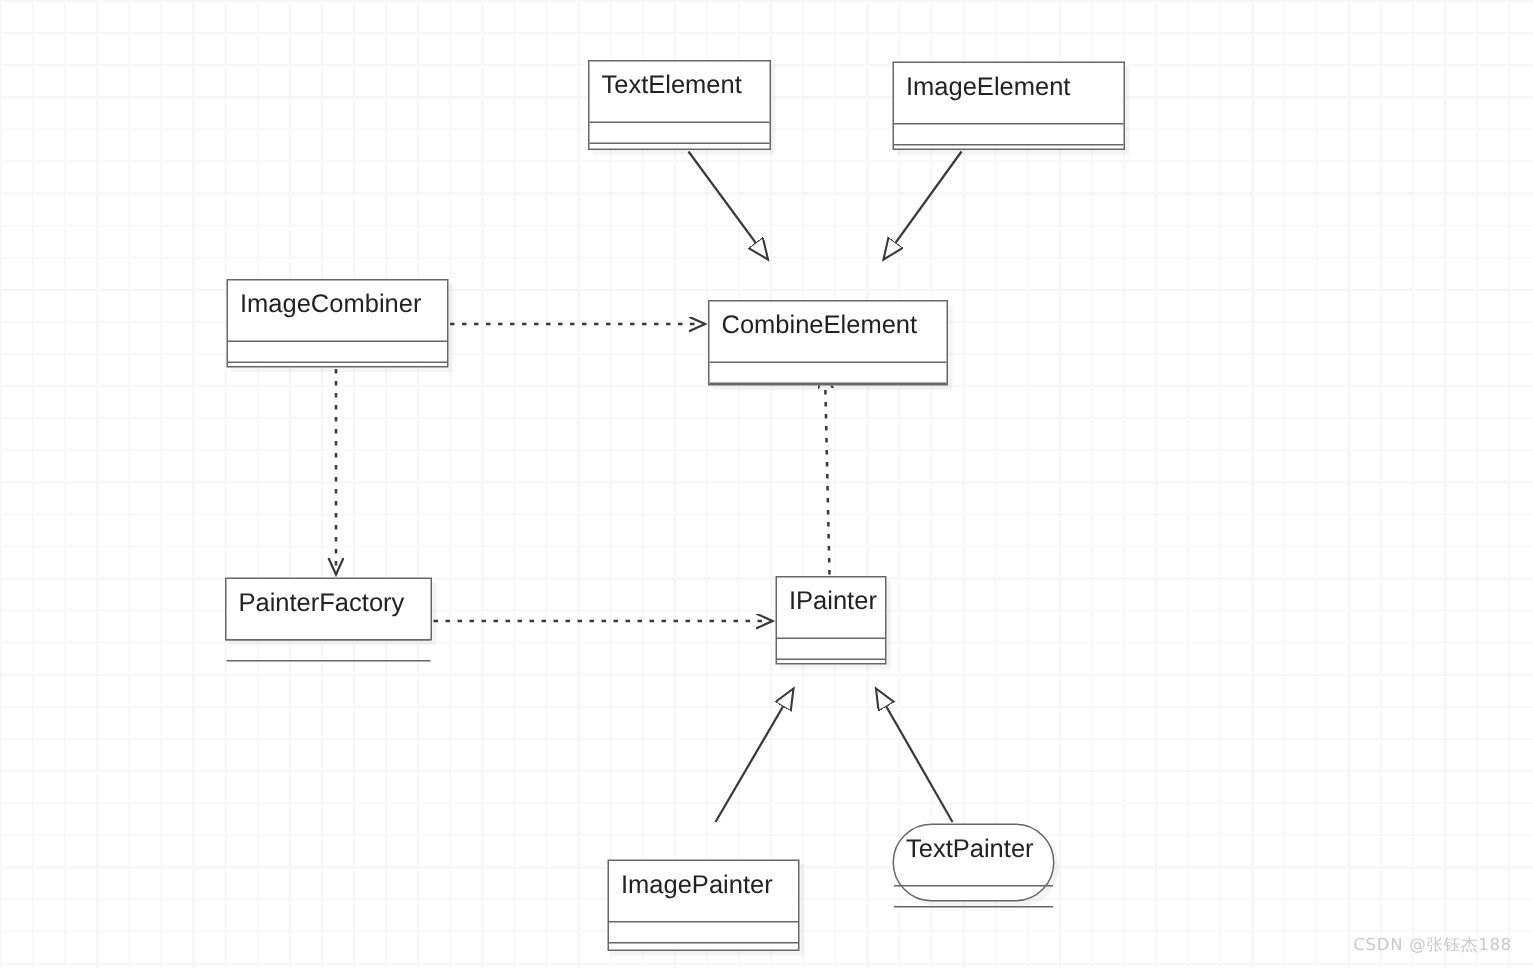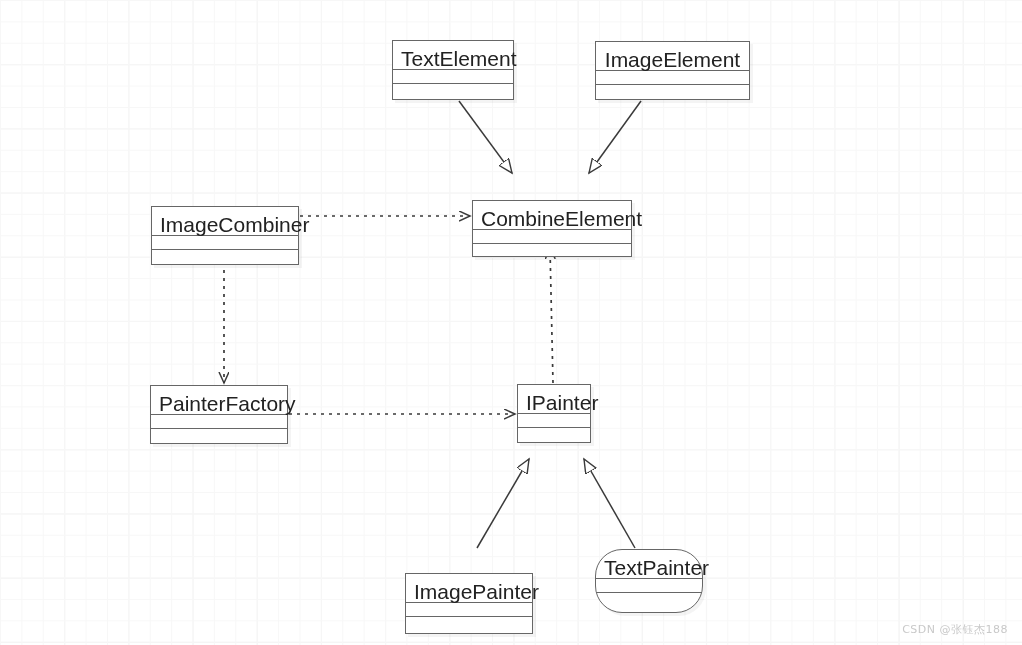--- a/index.html
+++ b/index.html
@@ -37,25 +37,25 @@
   }
   .uml-class {
     position: absolute;
     box-sizing: border-box;
     background: #ffffff;
     border: 1.6px solid #666666;
     box-shadow: 3px 3px 0 0 rgba(0,0,0,0.045);
   }
   .uml-name {
     box-sizing: border-box;
-    text-align: center;
+    text-align: left;
     color: #222222;
-    font-size: 21px;
+    font-size: 17px;
     line-height: 1;
-    padding: 7px 8px 0 8px;
+    padding: 7px 8px 16px 8px;
     white-space: nowrap;
     border-bottom: 1.6px solid #666666;
   }
   .uml-attrs {
     box-sizing: border-box;
     height: 14px;
     border-bottom: 1.6px solid #666666;
   }
   .uml-ops {
     box-sizing: border-box;
@@ -111,51 +111,51 @@
     <div class="uml-attrs"></div>
     <div class="uml-ops"></div>
   </div>
 
   <div class="uml-class" style="left: 595px; top: 41px; width: 155px; height: 59px;">
     <div class="uml-name">ImageElement</div>
     <div class="uml-attrs"></div>
     <div class="uml-ops"></div>
   </div>
 
-  <div class="uml-class" style="left: 151px; top: 186px; width: 148px; height: 59px; margin-top: 20px;">
+  <div class="uml-class" style="left: 151px; top: 186px; width: 148px; height: 59px;">
     <div class="uml-name">ImageCombiner</div>
     <div class="uml-attrs"></div>
     <div class="uml-ops"></div>
   </div>
 
   <div class="uml-class" style="left: 472px; top: 188px; width: 160px; height: 57px; margin-top: 12px;">
     <div class="uml-name">CombineElement</div>
     <div class="uml-attrs"></div>
     <div class="uml-ops"></div>
   </div>
 
-  <div class="uml-class" style="left: 150px; top: 385px; width: 138px; height: 59px;">
+  <div class="uml-class" style="left: 150px; top: 385px; width: 138px; height: 42px;">
     <div class="uml-name">PainterFactory</div>
     <div class="uml-attrs"></div>
     <div class="uml-ops"></div>
   </div>
 
   <div class="uml-class" style="left: 517px; top: 384px; width: 74px; height: 59px;">
     <div class="uml-name">IPainter</div>
     <div class="uml-attrs"></div>
     <div class="uml-ops"></div>
   </div>
 
   <div class="uml-class" style="left: 405px; top: 573px; width: 128px; height: 61px;">
     <div class="uml-name">ImagePainter</div>
     <div class="uml-attrs"></div>
     <div class="uml-ops"></div>
   </div>
 
-  <div class="uml-class" style="left: 595px; top: 549px; width: 108px; height: 64px; border-radius: 27px;">
+  <div class="uml-class" style="left: 595px; top: 549px; width: 108px; height: 52px; border-radius: 27px;">
     <div class="uml-name">TextPainter</div>
     <div class="uml-attrs"></div>
     <div class="uml-ops"></div>
   </div>
 
   <div id="watermark">CSDN @张钰杰188</div>
 
 </div>
 
 </body></html>

